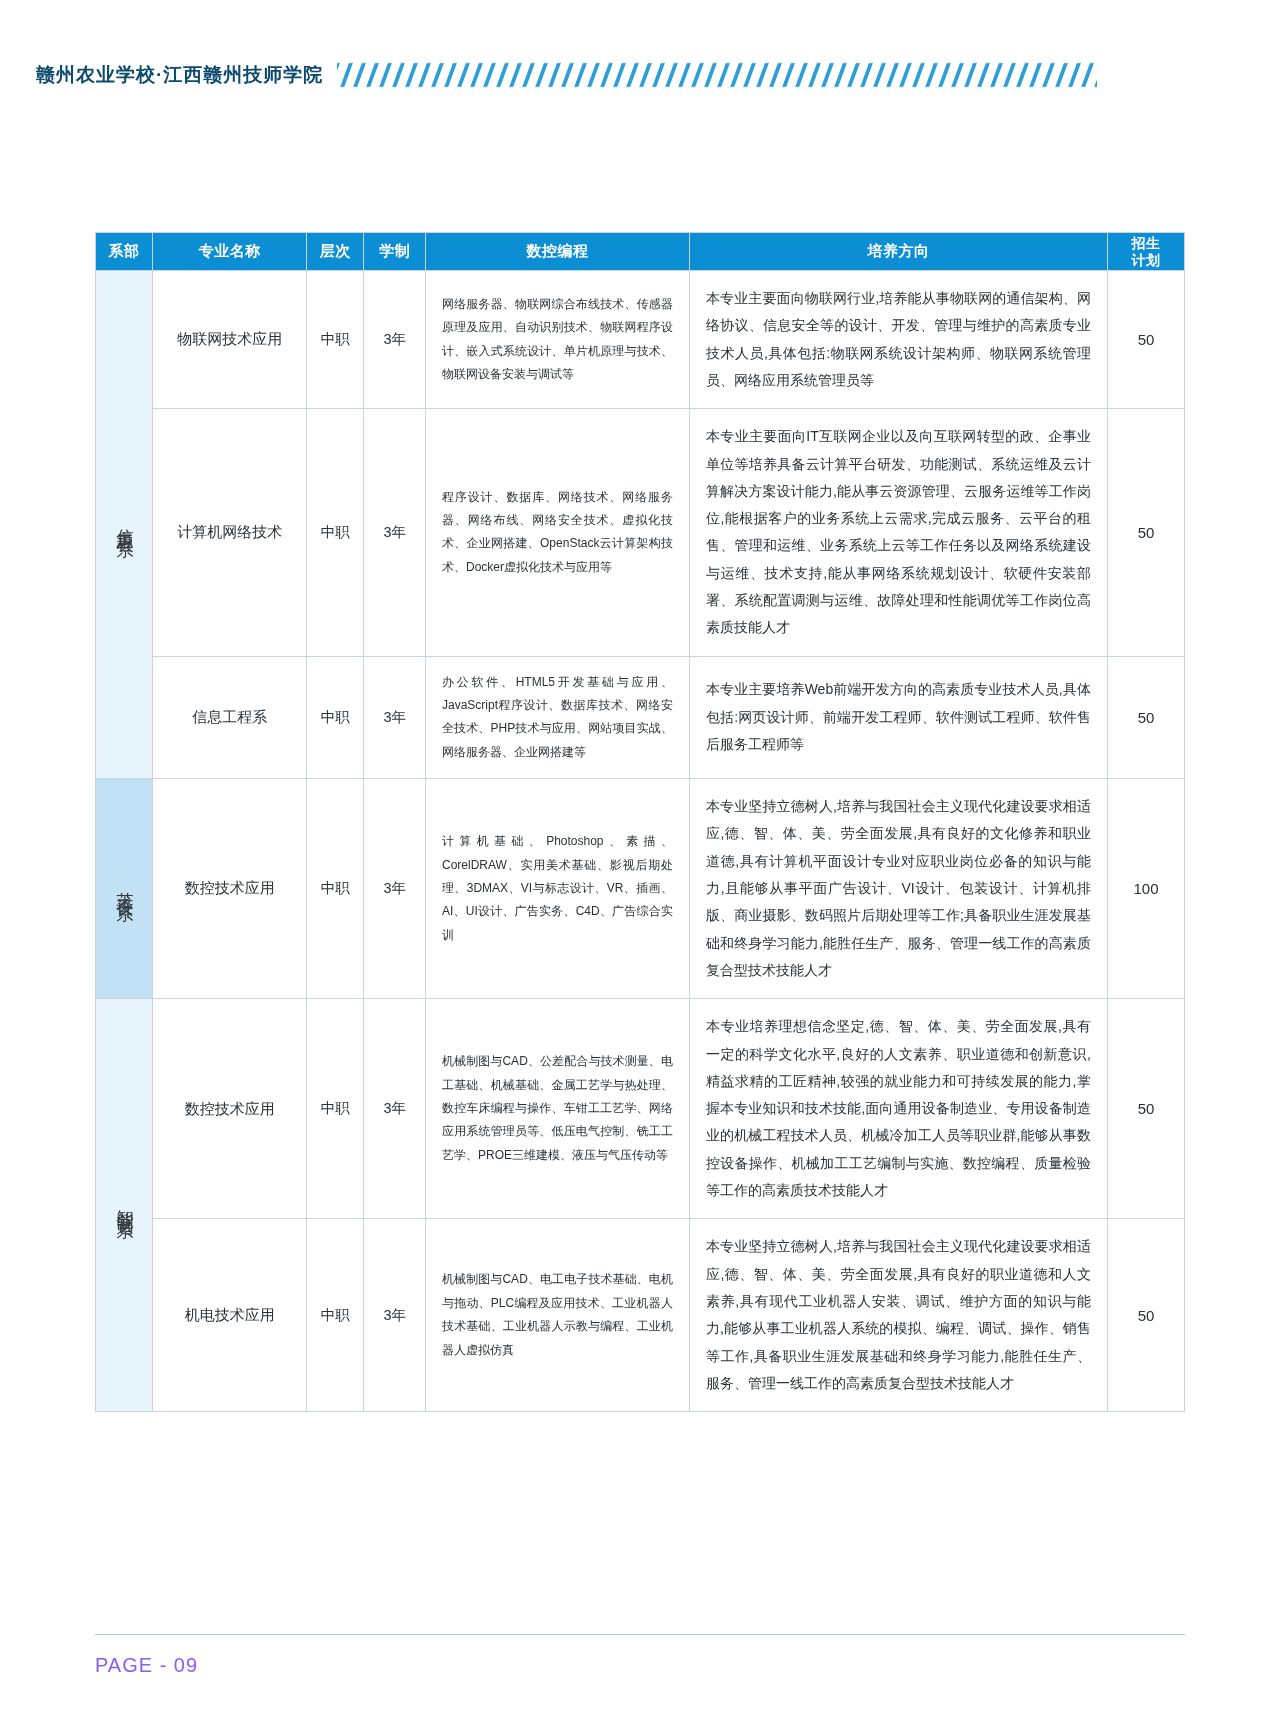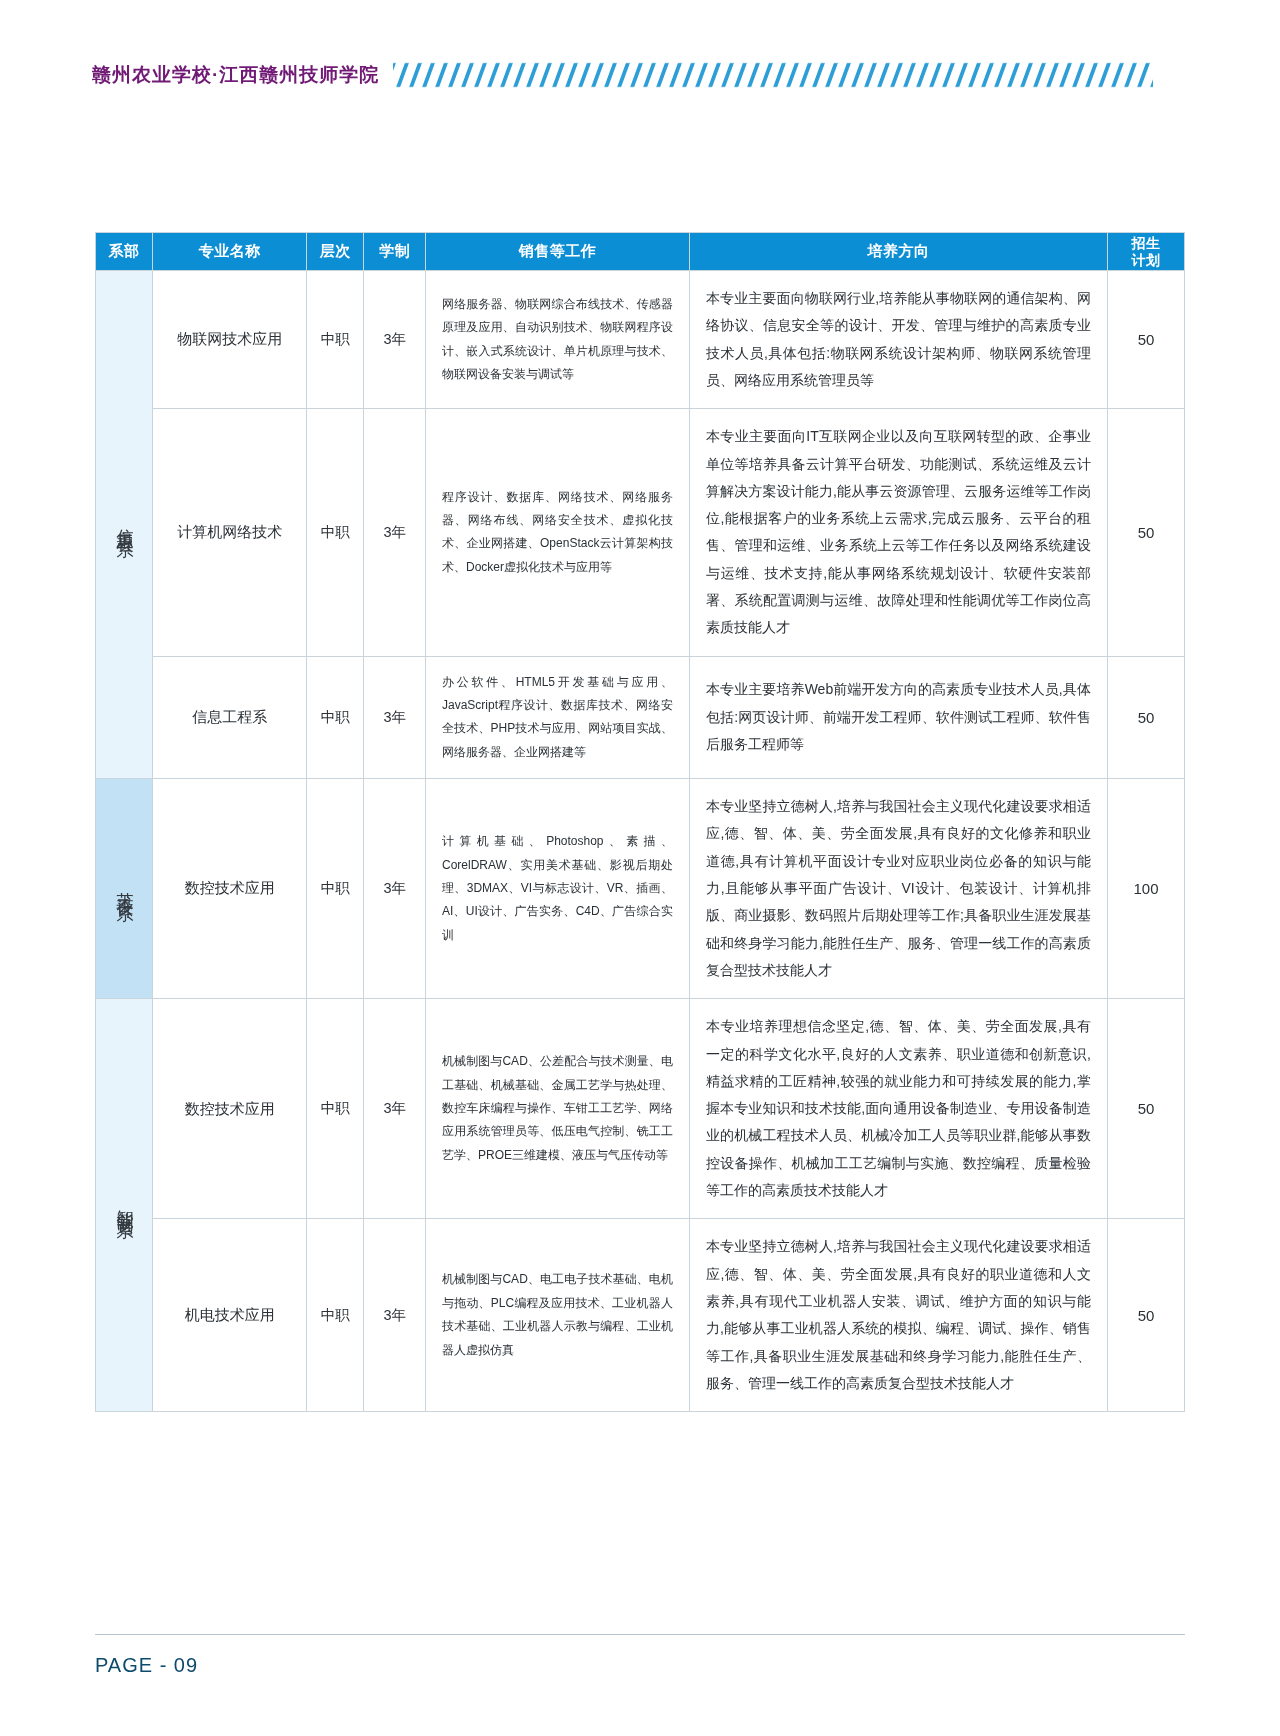--- a/index.html
+++ b/index.html
@@ -10,23 +10,23 @@
   }
   body { position:relative; overflow:hidden; }
 
   
   .page-header {
     position:absolute; left:0; top:52px;
     width:1280px; height:46px;
     display:flex; align-items:center;
   }
   .header-title {
-    margin-left:92px;
+    margin-left:36px;
     font-size:19px; font-weight:bold;
-    color:#701a75; letter-spacing:1px;
+    color:#0c4a6e; letter-spacing:1px;
     white-space:nowrap;
   }
   .header-rule {
     margin-left:14px; flex:1; height:30px;
     overflow:hidden; position:relative;
     margin-right:92px;
   }
   .header-rule svg { display:block; }
 
   
@@ -104,21 +104,21 @@
   .page-footer {
     position:absolute; left:0; bottom:0;
     width:1280px; height:120px;
   }
   .footer-rule {
     position:absolute; left:95px; top:18px;
     width:1090px; height:1px; background:#b9c6d0;
   }
   .page-number {
     position:absolute; left:95px; top:38px;
-    font-size:20px; color:#0c4a6e; letter-spacing:1px;
+    font-size:20px; color:#8b5cf6; letter-spacing:1px;
   }
 </style>
 </head>
 <body>
 
 <div class="page-header">
   <div class="header-title">赣州农业学校·江西赣州技师学院</div>
   <div class="header-rule">
     <svg width="760" height="30" viewBox="0 0 760 30" xmlns="http://www.w3.org/2000/svg">
       <defs>
@@ -140,21 +140,21 @@
     <col class="c-courses">
       <col class="c-direction">
       <col class="c-plan">
   </colgroup>
   <thead>
     <tr>
       <th>系部</th>
       <th>专业名称</th>
       <th>层次</th>
       <th>学制</th>
-      <th>销售等工作</th>
+      <th>数控编程</th>
       <th>培养方向</th>
       <th class="th-plan">
         <div>招生</div>
         <div>计划</div>
       </th>
     </tr>
   </thead>
   <tbody>
 
     <tr>

